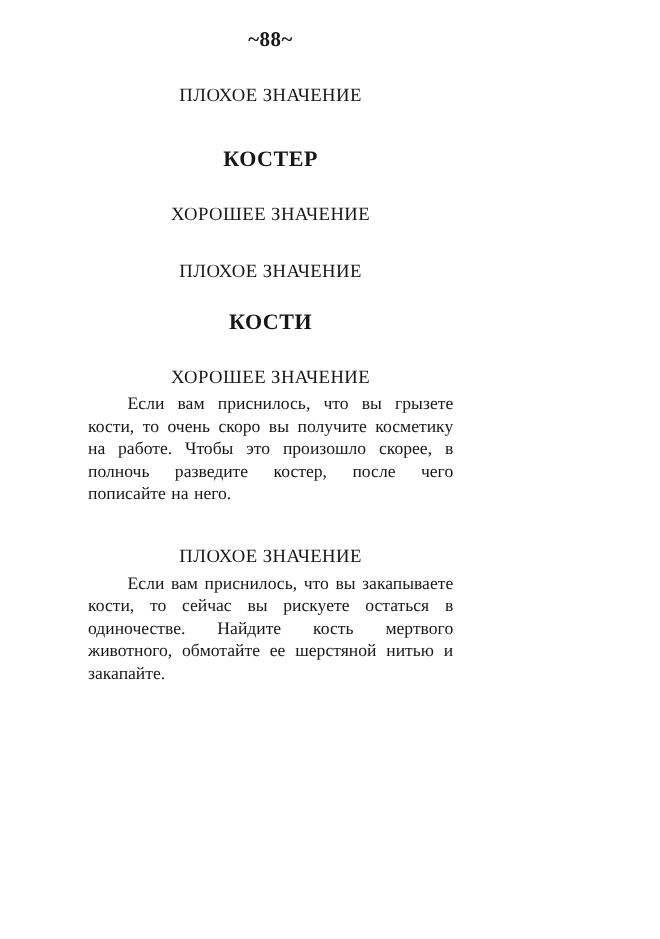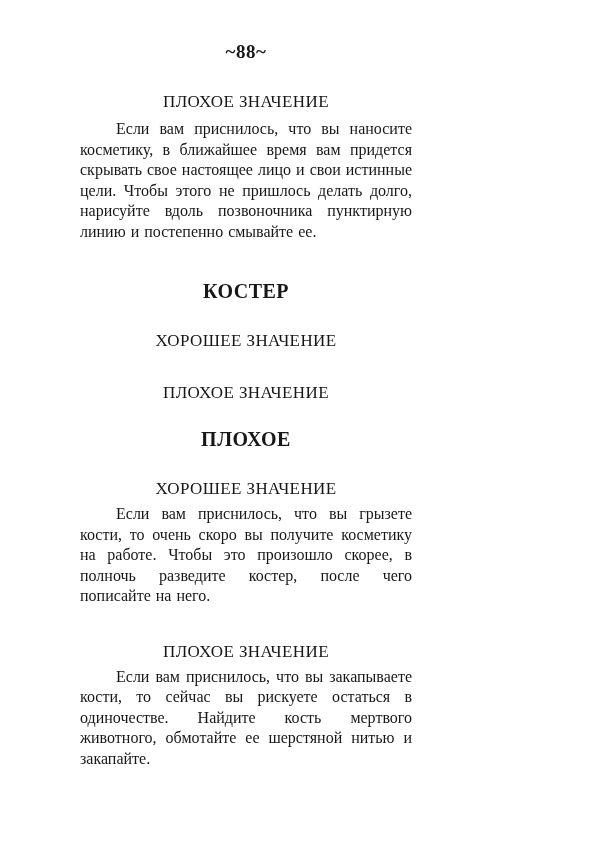--- a/index.html
+++ b/index.html
@@ -11,21 +11,21 @@
     width: 600px;
     height: 854px;
     overflow: hidden;
     font-family: "Liberation Serif", "DejaVu Serif", serif;
     color: #171717;
   }
   .page {
     box-sizing: border-box;
     width: 492px;
     height: 854px;
-    padding: 43px 80px 0 80px;
+    padding: 28px 80px 0 80px;
     background: #ffffff;
   }
   .page-number {
     text-align: center;
     font-weight: bold;
     font-size: 19px;
     line-height: 18px;
     letter-spacing: 0.5px;
   }
   .meaning-heading {
@@ -64,34 +64,33 @@
 </style>
 </head>
 <body>
 
 <div class="page">
 
   <div class="page-number">~88~</div>
 
   <section>
     <h3 class="meaning-heading mh-first">ПЛОХОЕ ЗНАЧЕНИЕ</h3>
-    <p class="body-para para-first">Если вам приснилось, что вы наносите косметику, в ближайшее время вам придется скрывать свое настоящее лицо и свои истинные цели. Чтобы этого не пришлось делать долго, нарисуйте вдоль позвоночника пунктирную линию и постепенно смывайте ее.</p>
   </section>
 
   <h2 class="entry-title t-bonfire">КОСТЕР</h2>
 
   <section>
     <h3 class="meaning-heading mh-good">ХОРОШЕЕ ЗНАЧЕНИЕ</h3>
   </section>
 
   <section>
     <h3 class="meaning-heading mh-bad2">ПЛОХОЕ ЗНАЧЕНИЕ</h3>
   </section>
 
-  <h2 class="entry-title t-bones">ПЛОХОЕ</h2>
+  <h2 class="entry-title t-bones">КОСТИ</h2>
 
   <section>
     <h3 class="meaning-heading mh-good">ХОРОШЕЕ ЗНАЧЕНИЕ</h3>
     <p class="body-para para">Если вам приснилось, что вы грызете кости, то очень скоро вы получите косметику на работе. Чтобы это произошло скорее, в полночь разведите костер, после чего пописайте на него.</p>
   </section>
 
   <section>
     <h3 class="meaning-heading mh-bad3">ПЛОХОЕ ЗНАЧЕНИЕ</h3>
     <p class="body-para para">Если вам приснилось, что вы закапываете кости, то сейчас вы рискуете остаться в одиночестве. Найдите кость мертвого животного, обмотайте ее шерстяной нитью и закапайте.</p>
   </section>

